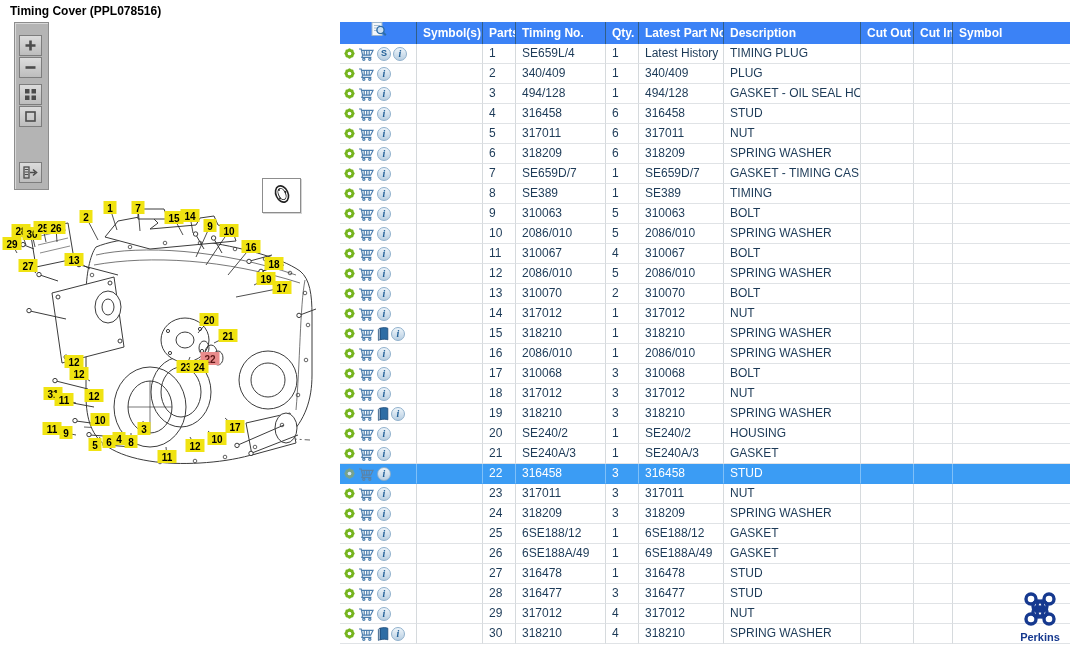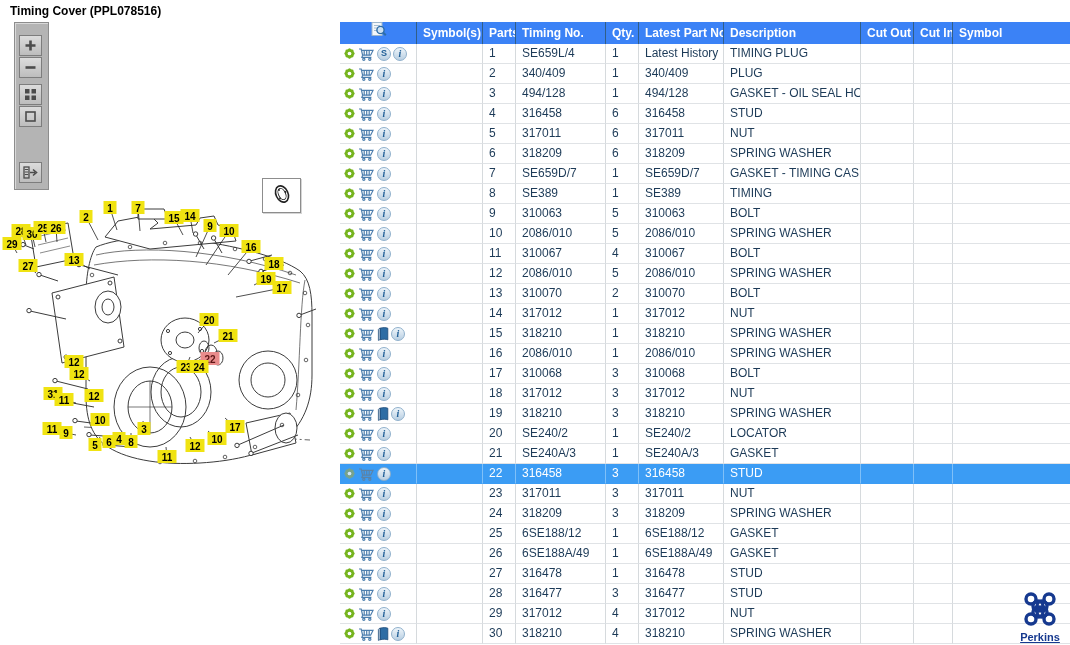--- a/index.html
+++ b/index.html
@@ -57,21 +57,21 @@
   .badge{
     width:14px;height:14px;border-radius:50%;
     background:linear-gradient(#eef5fa,#b9cfe2);
     border:1px solid #8fb0cc;box-sizing:border-box;
     display:inline-flex;align-items:center;justify-content:center;
     font-size:9px;font-weight:bold;color:#1f5e96;cursor:pointer;
   }
   .badge.i-badge{font-family:"Liberation Serif",serif;font-style:italic;font-size:10px;}
   
   .logo{position:absolute;right:2px;bottom:2px;width:56px;text-align:center;}
-  .logo .wordmark{font-size:11px;font-weight:bold;color:#16398f;line-height:11px;text-decoration:underline;}
+  .logo .wordmark{font-size:11px;font-weight:bold;color:#16398f;line-height:11px;}
 </style>
 </head>
 <body>
 
 <div class="titlebar">
   <span>Timing Cover (PPL078516)</span>
 </div>
 
 <div class="toolbar">
   <div class="tbtn" style="top:12px">
@@ -1086,21 +1086,21 @@
               </g>
             </svg>
           </span>
           <span class="badge i-badge">i</span>
         </div>
         <div class="cell"></div>
         <div class="cell">20</div>
         <div class="cell">SE240/2</div>
         <div class="cell">1</div>
         <div class="cell">SE240/2</div>
-        <div class="cell">LOCATOR</div>
+        <div class="cell">HOUSING</div>
         <div class="cell"></div>
         <div class="cell"></div>
         <div class="cell" style="border-right: none;"></div>
       </div>
       <div class="trow">
         <div class="cell icons">
           <span class="ic">
             <svg width="13" height="13" viewBox="0 0 14 14">
               <rect x="2.6" y="2.6" width="8.8" height="8.8" rx="1.6" fill="#76b41e"></rect>
               <rect x="2.6" y="2.6" width="8.8" height="8.8" rx="1.6" fill="#76b41e" transform="rotate(45 7 7)"></rect>

